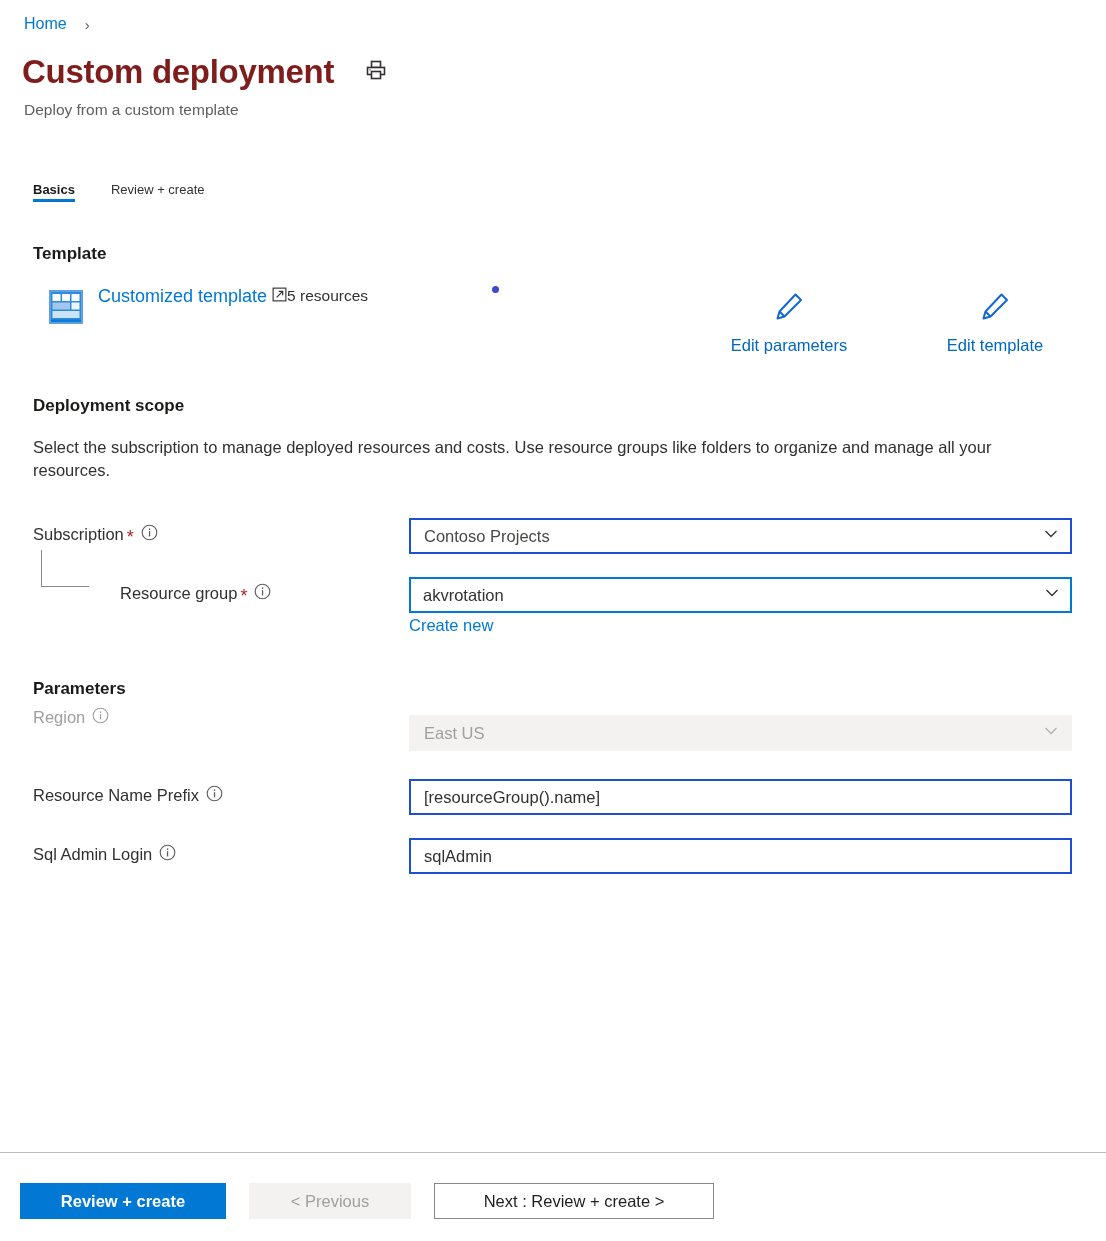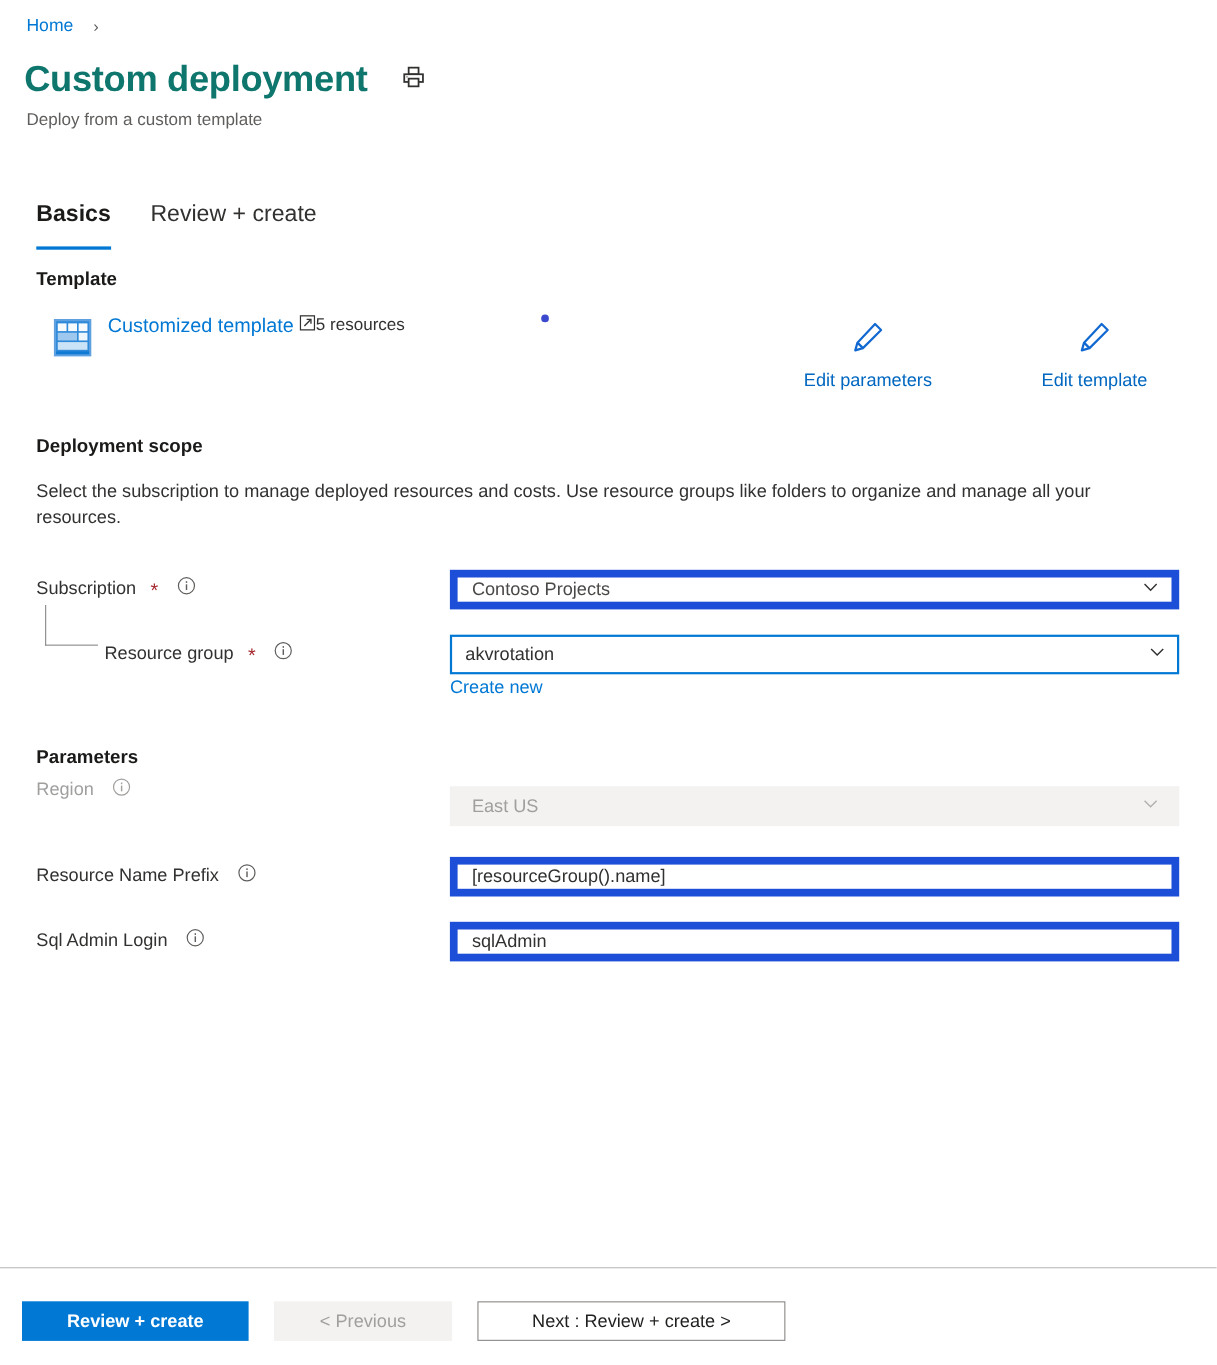--- a/index.html
+++ b/index.html
@@ -43,21 +43,21 @@
     left: 22px;
     top: 54px;
     display: flex;
     align-items: center;
     gap: 30px;
   }
   .page-title {
     font-size: 33px;
     font-weight: 600;
     letter-spacing: -0.3px;
-    color: #0f766e;
+    color: #7f1d1d;
     line-height: 1.1;
   }
   .print-icon {
     cursor: pointer;
     display: block;
   }
   .page-subtitle {
     position: absolute;
     left: 24px;
     top: 101px;
@@ -68,23 +68,23 @@
   
   .tabs {
     position: absolute;
     left: 33px;
     top: 182px;
     display: flex;
     align-items: flex-start;
     gap: 36px;
   }
   .tab {
-    font-size: 21px;
+    font-size: 13px;
     color: #323130;
-    padding-bottom: 20px;
+    padding-bottom: 4px;
     cursor: pointer;
     position: relative;
     line-height: 1.2;
   }
   .tab.active {
     font-weight: 700;
     color: #1b1a19;
   }
   .tab.active::after {
     content: "";
@@ -183,21 +183,21 @@
   .form-row {
     position: absolute;
     display: flex;
     align-items: center;
   }
   .field-label {
     font-size: 16.5px;
     color: #323130;
     display: flex;
     align-items: center;
-    gap: 17px;
+    gap: 7px;
     white-space: nowrap;
   }
   .field-label.disabled { color: #a19f9d; }
   .req-star {
     color: #a4262c;
     font-size: 18px;
     line-height: 1;
     margin-left: -4px;
     position: relative;
     top: 2px;
@@ -206,21 +206,21 @@
 
   
   .control {
     position: absolute;
     left: 409px;
     width: 663px;
     box-sizing: border-box;
   }
   .ctl-box {
     height: 36px;
-    border: 7px solid #1d4ed8;
+    border: 2px solid #1d4ed8;
     background: #ffffff;
     display: flex;
     align-items: center;
     padding: 0 10px 0 13px;
     box-sizing: border-box;
     font-size: 16.5px;
     color: #323130;
   }
   .ctl-box.focused {
     border: 2px solid #0078d4;
@@ -412,21 +412,21 @@
     <span class="chevron">
       <svg width="18" height="18" viewBox="0 0 18 18" aria-hidden="true">
         <path d="M3.5 6 L9 11.5 L14.5 6" fill="none" stroke="#323130" stroke-width="1.3"></path>
       </svg>
     </span>
   </div>
 </div>
 
 <div class="tree-line"></div>
 
-<div class="form-row" style="left:95px; top:583px;">
+<div class="form-row" style="left:120px; top:583px;">
   <span class="field-label">
     <span>Resource group</span>
     <span class="req-star">*</span>
     <span class="info-icon">
       <svg width="17" height="17" viewBox="0 0 17 17" aria-hidden="true">
         <circle cx="8.5" cy="8.5" r="7.3" fill="none" stroke="#605e5c" stroke-width="1.1"></circle>
         <rect x="7.9" y="7.2" width="1.3" height="5.2" fill="#605e5c"></rect>
         <rect x="7.9" y="4.4" width="1.3" height="1.5" fill="#605e5c"></rect>
       </svg>
     </span>

